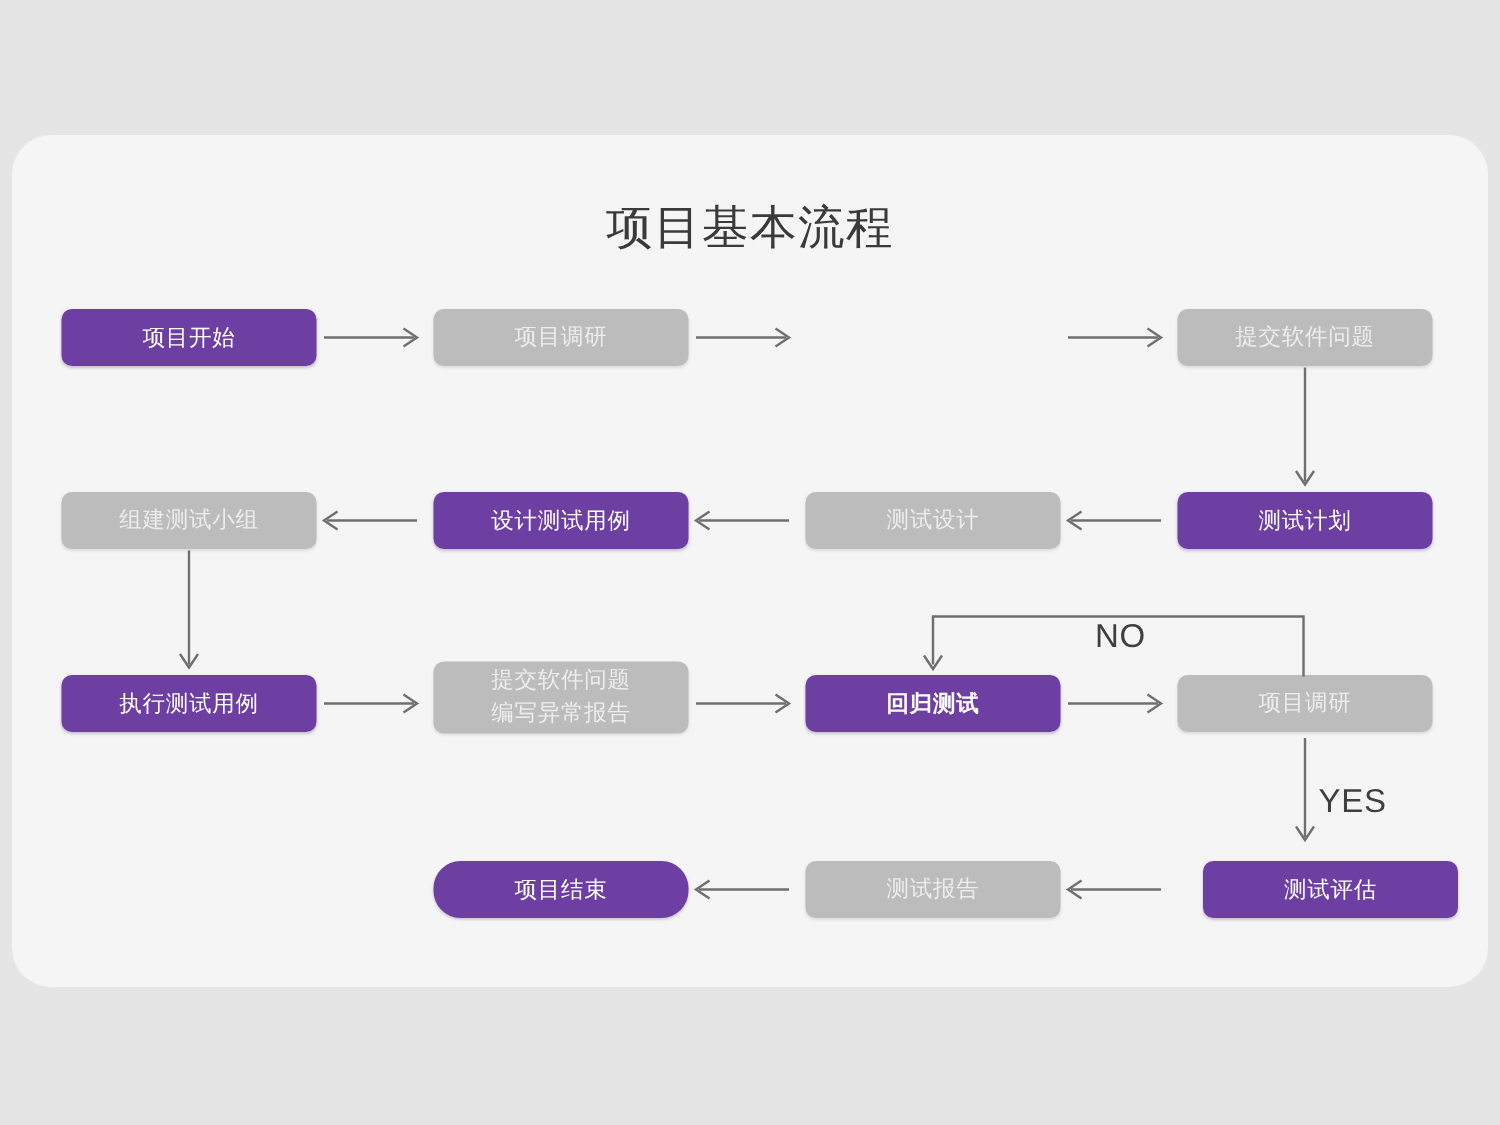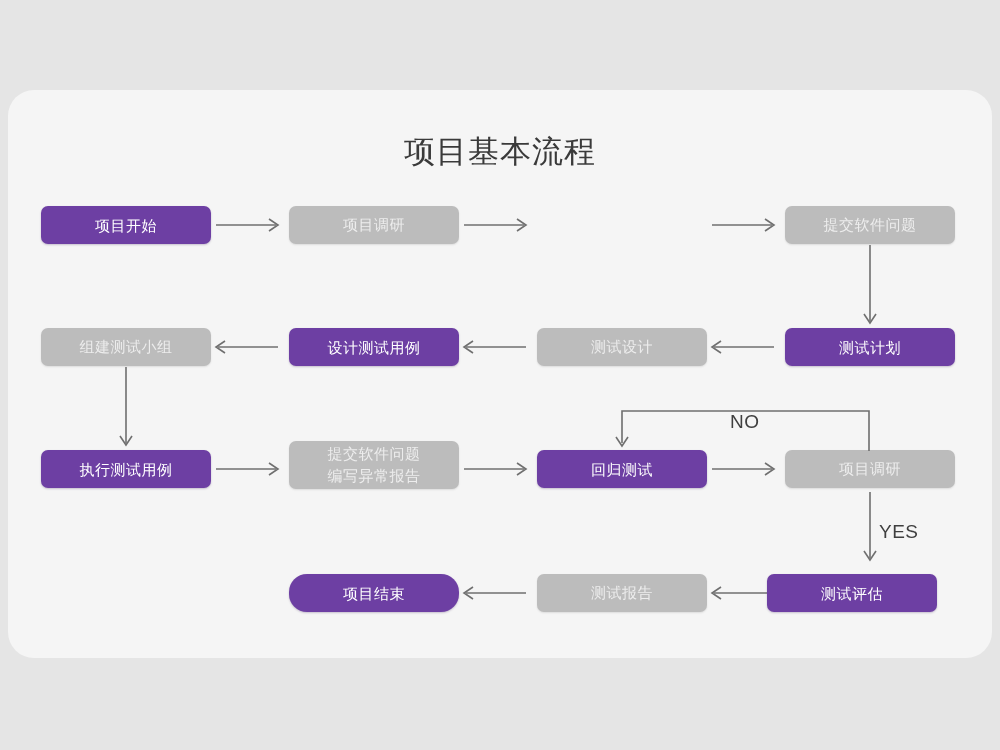--- a/index.html
+++ b/index.html
@@ -72,21 +72,21 @@
     font-size: 15px;
   }
   .node span { display: block; }
   .conn {
     position: absolute;
     pointer-events: none;
   }
   .conn svg { display: block; overflow: visible; }
   .edge-label {
     position: absolute;
-    font-size: 19px;
+    font-size: 22px;
     color: #3f3f3f;
     letter-spacing: 0.5px;
     user-select: none;
   }
 </style>
 </head>
 <body>
 
 <div id="stage">
 
@@ -195,21 +195,21 @@
     <span>编写异常报告</span>
   </div>
 
   <div class="conn" style="left:464px; top:460px;">
     <svg width="68" height="18" viewBox="0 0 68 18">
       <line x1="0" y1="9" x2="60" y2="9" stroke="#6f6f6f" stroke-width="1.6"></line>
       <polyline points="53,3 62,9 53,15" fill="none" stroke="#6f6f6f" stroke-width="1.6"></polyline>
     </svg>
   </div>
 
-  <div class="node purple" style="left:537px; top:450px;">
+  <div class="node purple" style="left:537px; top:450px;font-weight:bold;">
     <span>回归测试</span>
   </div>
 
   <div class="conn" style="left:712px; top:460px;">
     <svg width="68" height="18" viewBox="0 0 68 18">
       <line x1="0" y1="9" x2="60" y2="9" stroke="#6f6f6f" stroke-width="1.6"></line>
       <polyline points="53,3 62,9 53,15" fill="none" stroke="#6f6f6f" stroke-width="1.6"></polyline>
     </svg>
   </div>
 
@@ -248,17 +248,17 @@
     <span>测试报告</span>
   </div>
 
   <div class="conn" style="left:712px; top:584px;">
     <svg width="68" height="18" viewBox="0 0 68 18">
       <line x1="62" y1="9" x2="2" y2="9" stroke="#6f6f6f" stroke-width="1.6"></line>
       <polyline points="9,3 0,9 9,15" fill="none" stroke="#6f6f6f" stroke-width="1.6"></polyline>
     </svg>
   </div>
 
-  <div class="node purple" style="left:767px; top:574px;">
+  <div class="node purple" style="left:802px; top:574px;">
     <span>测试评估</span>
   </div>
 
 </div>
 
 </body></html>

